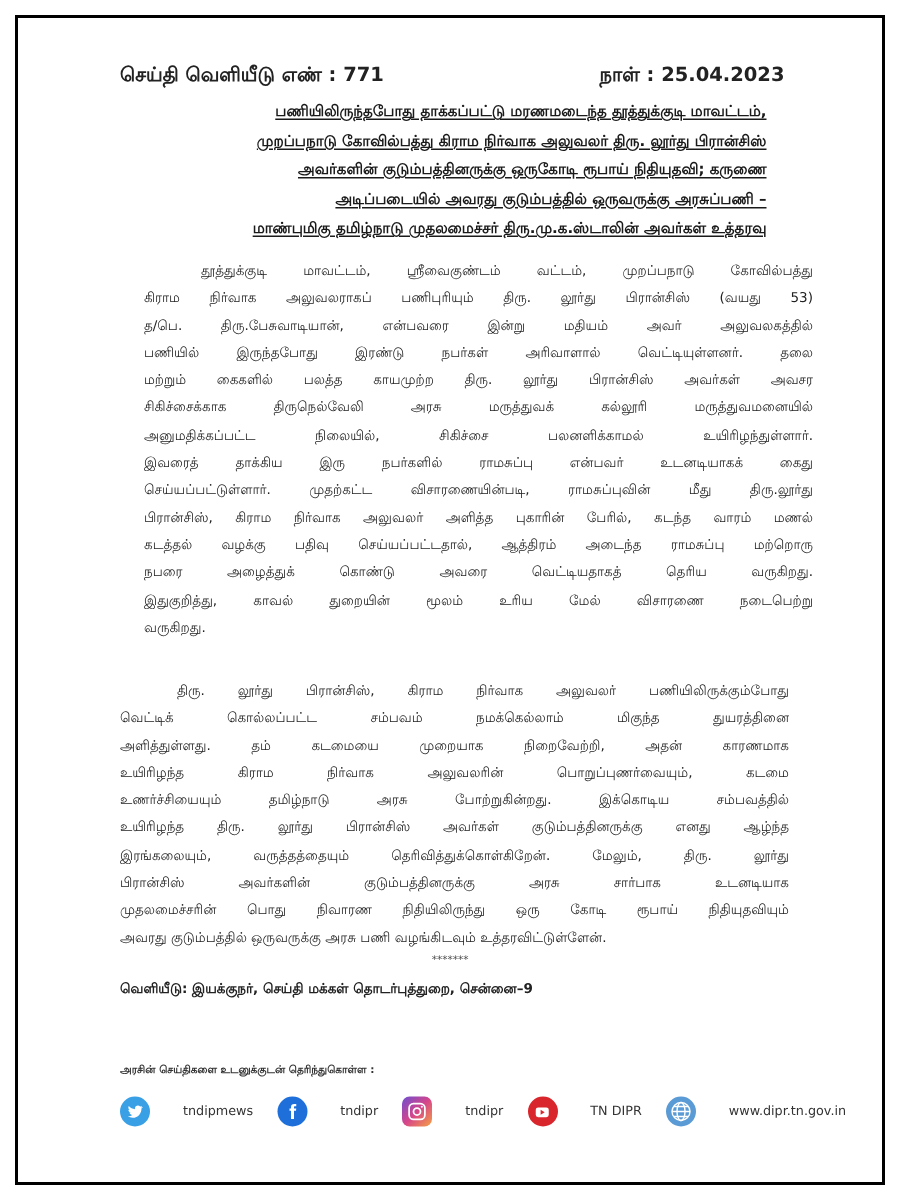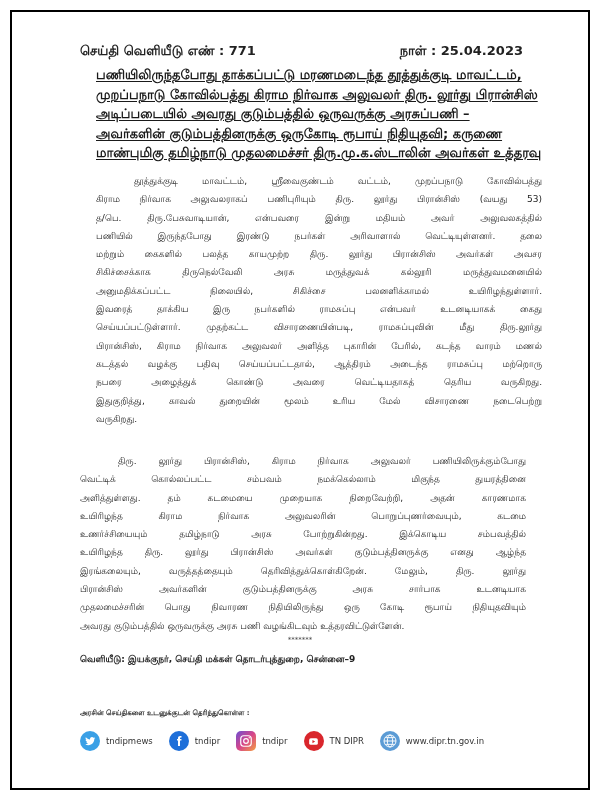--- a/index.html
+++ b/index.html
@@ -4,57 +4,57 @@
   <style>
     html, body { margin: 0; padding: 0; background: #ffffff; }
     body { width: 600px; height: 800px; position: relative; overflow: hidden;
            font-family: "DejaVu Sans", "Liberation Sans", sans-serif; color: #111; }
     .frame { position: absolute; left: 10px; top: 10px; width: 576px; height: 776px;
              border: 2px solid #000; background: #fff; }
     .header-row { position: absolute; left: 80px; top: 43px; width: 443px; height: 14px;
                   font-size: 13px; font-weight: bold; color: #222; }
     .header-row .left { position: absolute; left: 0; top: 0; }
     .header-row .right { position: absolute; right: 0; top: 0; }
-    .title-block { position: absolute; left: 96px; top: 66px; width: 443px;
-                   text-align: left; font-size: 13px; font-weight: bold; color: #1a1a1a; }
+    .title-block { position: absolute; left: 68px; top: 66px; width: 443px;
+                   text-align: right; font-size: 10px; font-weight: bold; color: #1a1a1a; }
     .title-block .tline { height: 19.5px; line-height: 17px; white-space: nowrap; }
     .title-block .tline span { text-decoration: underline; text-underline-offset: 2px; }
     .para { position: absolute; left: 80px; width: 446px; font-size: 9px; color: #222; }
     .para .pline { height: 18.3px; line-height: 18px; white-space: nowrap; overflow: hidden;
                    text-align: justify; text-align-last: justify; }
     .para .pline.last { text-align-last: left; }
     .para .pline.first { text-indent: 38px; }
     .p1 { top: 172px; margin-left: 16px; }
     .p2 { top: 452px; }
     .separator { position: absolute; left: 0; width: 600px; top: 636px; text-align: center;
                  font-size: 7px; letter-spacing: 0px; color: #444; }
     .release { position: absolute; left: 80px; top: 654px; font-size: 9px; font-weight: bold; color: #222; }
     .follow-label { position: absolute; left: 80px; top: 709px; font-size: 7px; color: #333; font-weight: bold; }
     .social-row { position: absolute; left: 80px; top: 729px; height: 24px; display: flex; align-items: center; }
     .social-item { display: flex; align-items: center; margin-right: 16px; }
-    .social-item .label { font-size: 8.5px; color: #333; margin-left: 6px; }
+    .social-item .label { font-size: 8.5px; color: #333; margin-left: 22px; }
     .icon { width: 20px; height: 20px; border-radius: 50%; display: inline-flex;
             align-items: center; justify-content: center; }
     .icon svg { display: block; }
   </style>
 </head>
 <body>
 
 <div class="frame"></div>
 
 <div class="header-row">
   <span class="left">செய்தி வெளியீடு எண் : 771</span>
   <span class="right">நாள் : 25.04.2023</span>
 </div>
 
 <div class="title-block">
   <div class="tline"><span>பணியிலிருந்தபோது தாக்கப்பட்டு மரணமடைந்த தூத்துக்குடி மாவட்டம்,</span></div>
   <div class="tline"><span>முறப்பநாடு கோவில்பத்து கிராம நிர்வாக அலுவலர் திரு. லூர்து பிரான்சிஸ்</span></div>
+  <div class="tline"><span>அவர்களின் குடும்பத்தினருக்கு ஒருகோடி ரூபாய் நிதியுதவி; கருணை</span></div>
   <div class="tline"><span>அடிப்படையில் அவரது குடும்பத்தில் ஒருவருக்கு அரசுப்பணி –</span></div>
-  <div class="tline"><span>அவர்களின் குடும்பத்தினருக்கு ஒருகோடி ரூபாய் நிதியுதவி; கருணை</span></div>
   <div class="tline"><span>மாண்புமிகு தமிழ்நாடு முதலமைச்சர் திரு.மு.க.ஸ்டாலின் அவர்கள் உத்தரவு</span></div>
 </div>
 
 <div class="para p1">
   <div class="pline first">தூத்துக்குடி மாவட்டம், ஸ்ரீவைகுண்டம் வட்டம், முறப்பநாடு கோவில்பத்து</div>
   <div class="pline">கிராம நிர்வாக அலுவலராகப் பணிபுரியும் திரு. லூர்து பிரான்சிஸ் (வயது 53)</div>
   <div class="pline">த/பெ. திரு.பேசுவாடியான், என்பவரை இன்று மதியம் அவர் அலுவலகத்தில்</div>
   <div class="pline">பணியில் இருந்தபோது இரண்டு நபர்கள் அரிவாளால் வெட்டியுள்ளனர். தலை</div>
   <div class="pline">மற்றும் கைகளில் பலத்த காயமுற்ற திரு. லூர்து பிரான்சிஸ் அவர்கள் அவசர</div>
   <div class="pline">சிகிச்சைக்காக திருநெல்வேலி அரசு மருத்துவக் கல்லூரி மருத்துவமனையில்</div>

